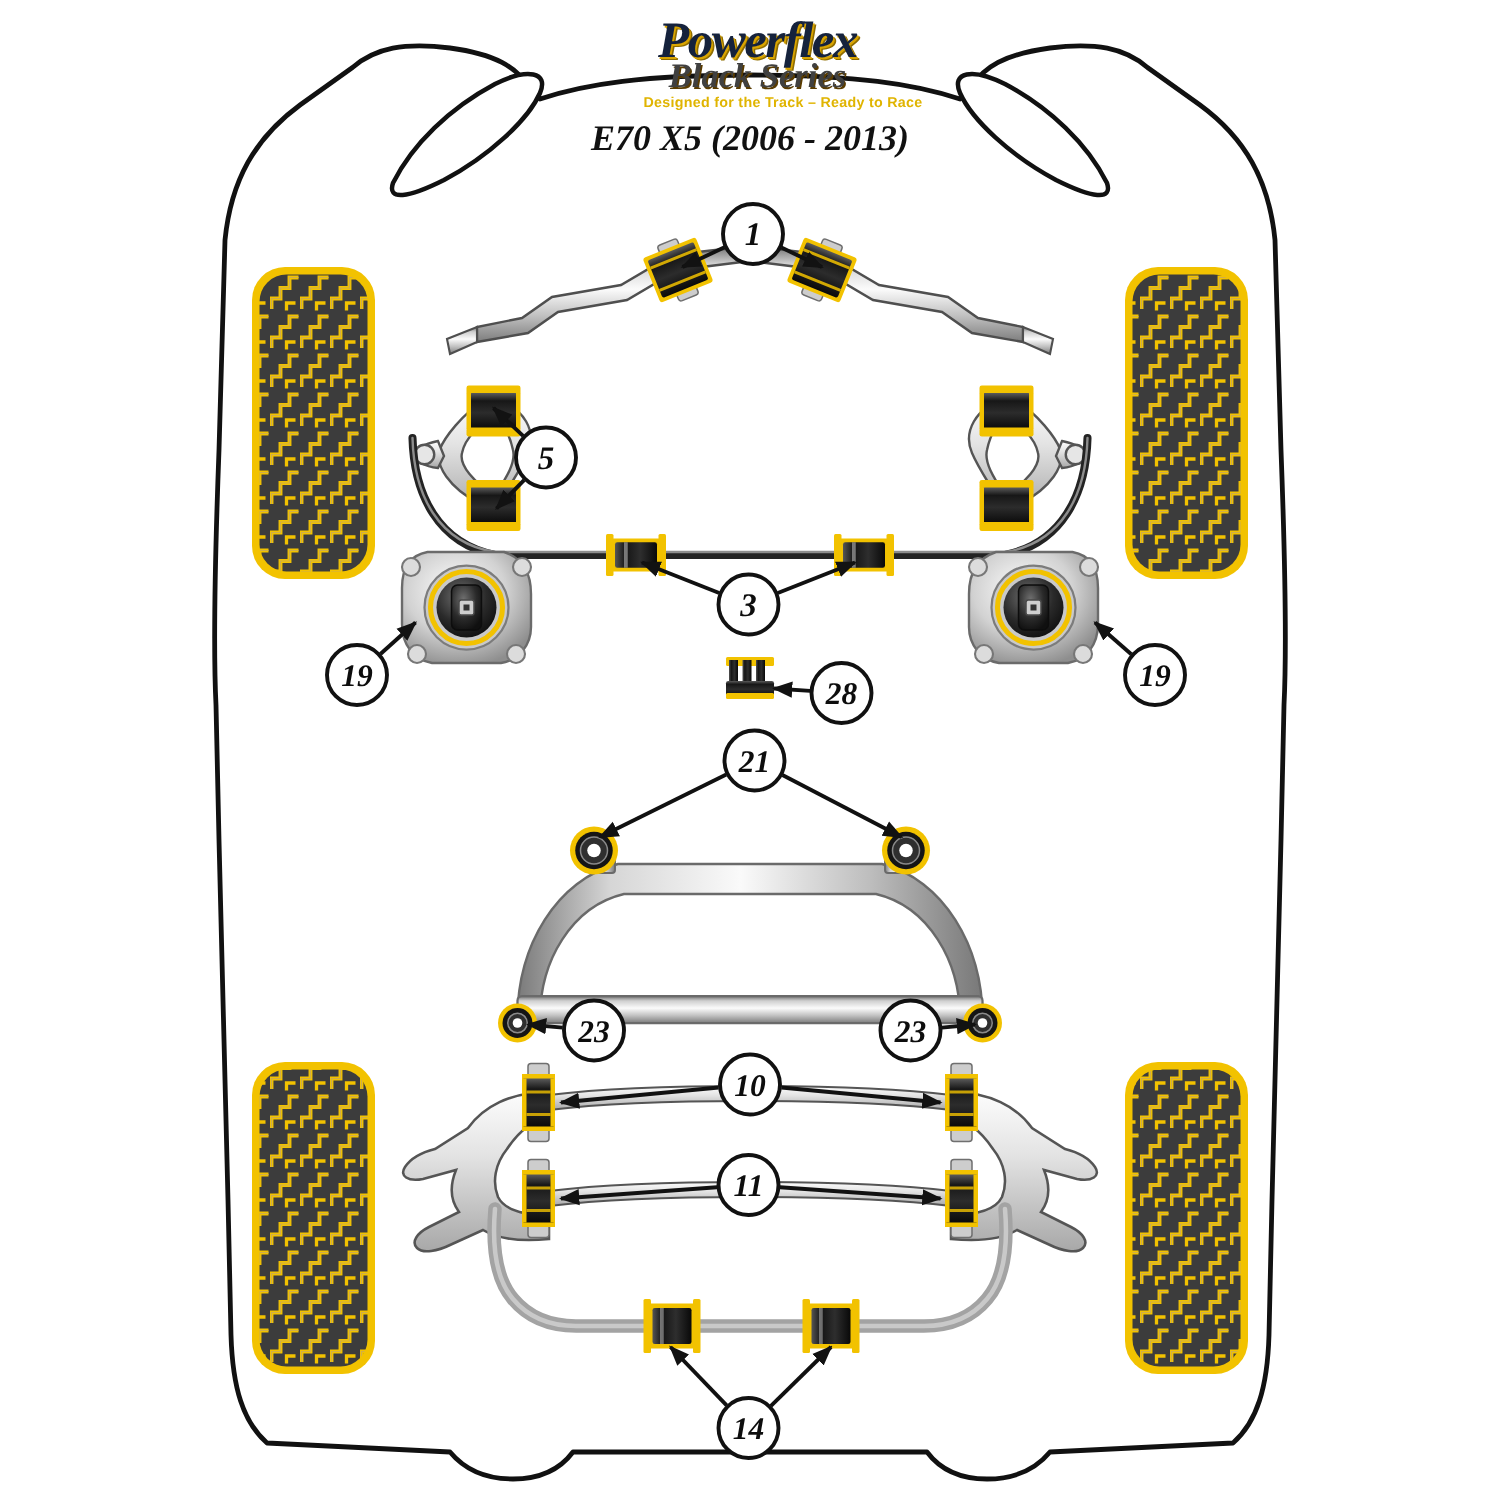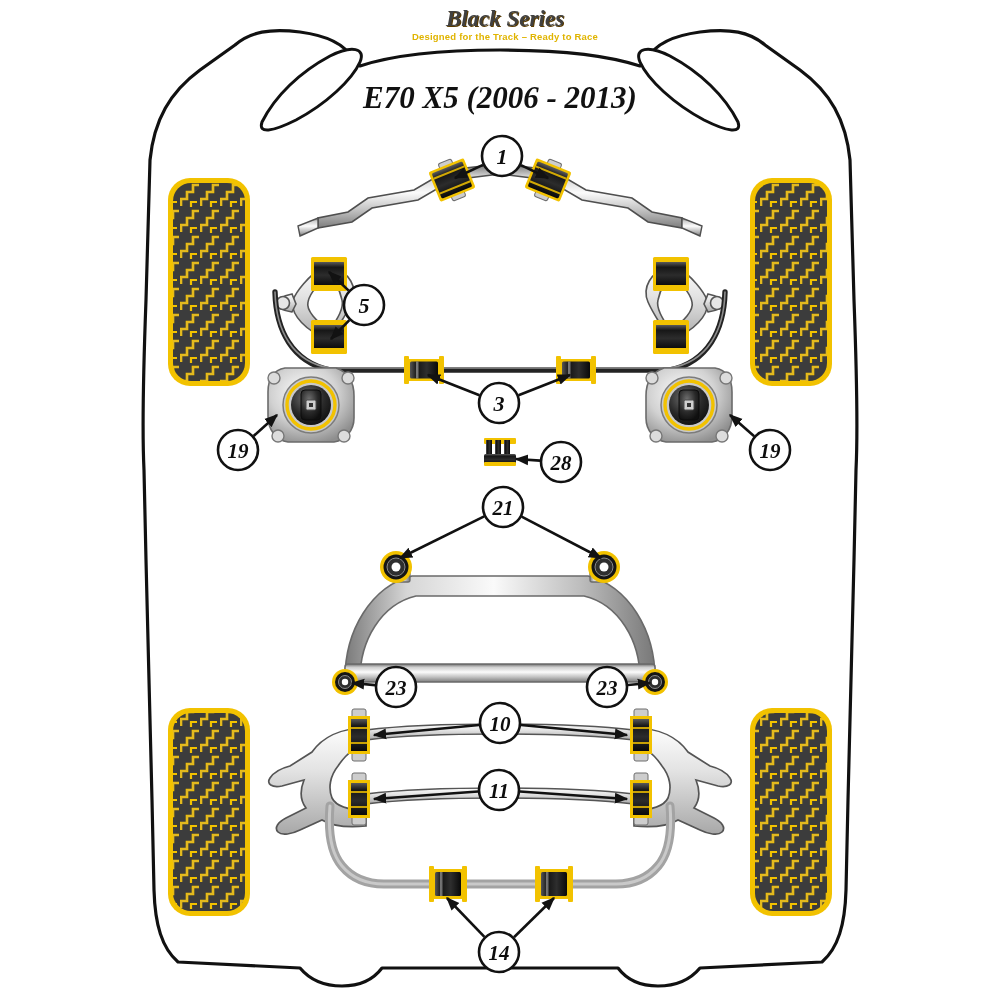--- a/index.html
+++ b/index.html
@@ -55,31 +55,32 @@
     white-space: nowrap;
   }
   .brand-tag {
     font-family: "Liberation Sans", sans-serif;
     font-weight: bold;
     font-size: 9.5px;
     color: #e0b400;
     letter-spacing: 0.2px;
     margin: 1px 0 0 0;
     white-space: nowrap;
+    text-align: right;
   }
   .model-title {
     position: absolute;
     left: 300px;
     top: 80px;
     width: 400px;
     text-align: center;
     font-family: "Liberation Serif", serif;
     font-weight: bold;
     font-style: italic;
-    font-size: 31px;
+    font-size: 24px;
     color: #111111;
     letter-spacing: 0px;
     white-space: nowrap;
   }
 </style>
 </head>
 <body>
 
 <div id="stage">
 
@@ -569,19 +570,20 @@
         <g>
           <line x1="484.4335245716167" y1="936.8732755166789" x2="447" y2="898" stroke="#111111" stroke-width="2.6" marker-end="url(#arrowHead)"></line>
           <line x1="513.9848433777394" y1="937.2876083200377" x2="554" y2="898" stroke="#111111" stroke-width="2.6" marker-end="url(#arrowHead)"></line>
           <circle cx="499" cy="952" r="20" fill="#ffffff" stroke="#111111" stroke-width="2.6"></circle>
           <text x="499" y="959.5" text-anchor="middle" font-family="&quot;Liberation Serif&quot;, serif" font-size="21" font-weight="bold" font-style="italic" fill="#0d0d0d">14</text>
         </g>
       </g>
   </svg>
 
   <div class="brand-block">
+    <p class="brand-word">Powerflex</p>
     <p class="brand-sub">Black Series</p>
     <p class="brand-tag">Designed for the Track – Ready to Race</p>
   </div>
 
   <div class="model-title">E70 X5 (2006 - 2013)</div>
 
 </div>
 
 </body></html>

